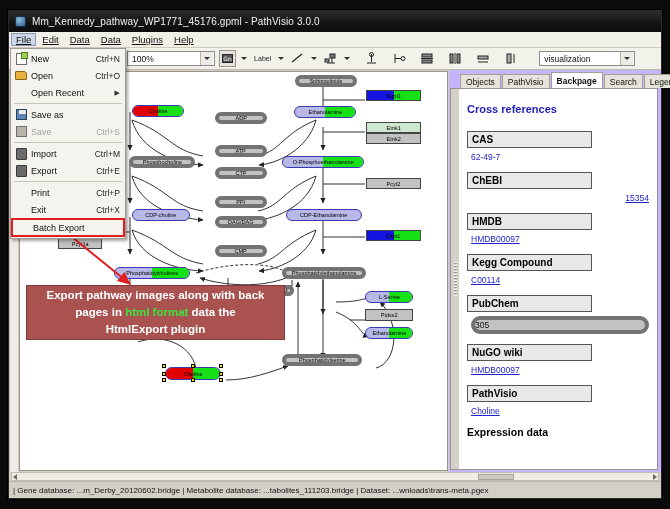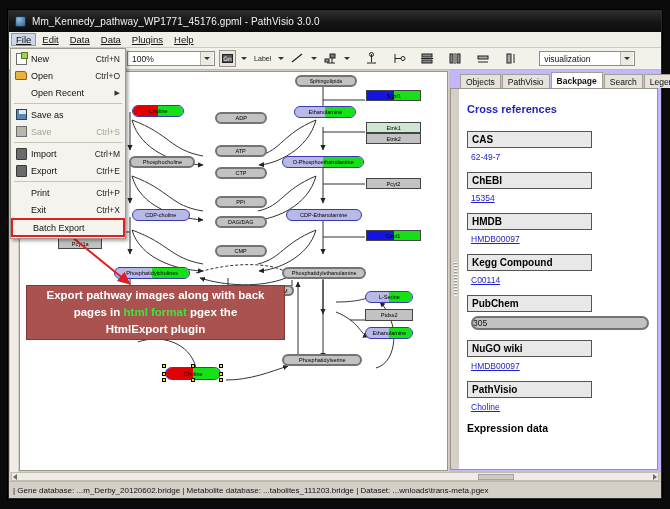--- a/index.html
+++ b/index.html
@@ -145,21 +145,21 @@
     display:flex; align-items:center; padding:0 4px; border-top:1px solid #bdb8ac;
     white-space:nowrap;
   }
   
   .node {
     position:absolute; display:flex; align-items:center; justify-content:center;
     font-size:6px; color:#000; text-align:center; overflow:hidden;
     font-family:"Liberation Sans", sans-serif;
   }
   .metab { border-radius:9px; border:1px solid #3a3ab0; background:#b9b9e8; }
-  .plain { border-radius:9px; border:2px solid #737373; background:#c2c2c2; }
+  .plain { border-radius:9px; border:4px solid #737373; background:#c2c2c2; }
   .gene  { border:1.5px solid #444; background:#c2c2c2; }
   .half  { position:absolute; top:0; bottom:0; }
   svg.paths { position:absolute; left:0; top:0; }
   .handle { position:absolute; width:4px; height:4px; background:#ffe400; border:1px solid #000; z-index:14; }
 </style>
 </head>
 <body>
 
 <div id="app">
 
@@ -448,21 +448,21 @@
             <marker id="rh" markerWidth="8" markerHeight="8" refX="6" refY="3" orient="auto">
               <path d="M0,0 L6.5,3 L0,6 z" fill="#e02020"></path>
             </marker>
           </defs>
           <line x1="-6" y1="118" x2="110" y2="212" stroke="#e02020" stroke-width="2" marker-end="url(#rh)"></line>
         </svg>
 
         <div class="callout" style="left:6px; top:213px;">
           <div>
             <span>Export pathway images along with back</span><br>
-            <span>pages in </span><span class="hl">html format</span><span> pgex the</span><br>
+            <span>pages in </span><span class="hl">html format</span><span> data the</span><br>
             <span>HtmlExport plugin</span>
           </div>
         </div>
       </div>
     </div>
 
     <div class="rightpane">
       <div class="tabstrip">
         <div class="tab">Objects</div>
         <div class="tab">PathVisio</div>
@@ -473,21 +473,21 @@
       <div class="sidebody">
         <div class="sidegrip">
             <i></i>
           </div>
         <div class="sidecontent">
           <div class="xref-title">Cross references</div>
           <div id="xrefs">
               <div class="xref-hdr">CAS</div>
               <div class="xref-val" style="">62-49-7</div>
               <div class="xref-hdr">ChEBI</div>
-              <div class="xref-val" style="text-decoration: underline;">15354</div>
+              <div class="xref-val" style="text-decoration: underline; text-align: right;">15354</div>
               <div class="xref-hdr">HMDB</div>
               <div class="xref-val" style="text-decoration: underline;">HMDB00097</div>
               <div class="xref-hdr">Kegg Compound</div>
               <div class="xref-val" style="text-decoration: underline;">C00114</div>
               <div class="xref-hdr">PubChem</div>
               <div class="xref-val plain">305</div>
               <div class="xref-hdr">NuGO wiki</div>
               <div class="xref-val" style="text-decoration: underline;">HMDB00097</div>
               <div class="xref-hdr">PathVisio</div>
               <div class="xref-val" style="text-decoration: underline;">Choline</div>

